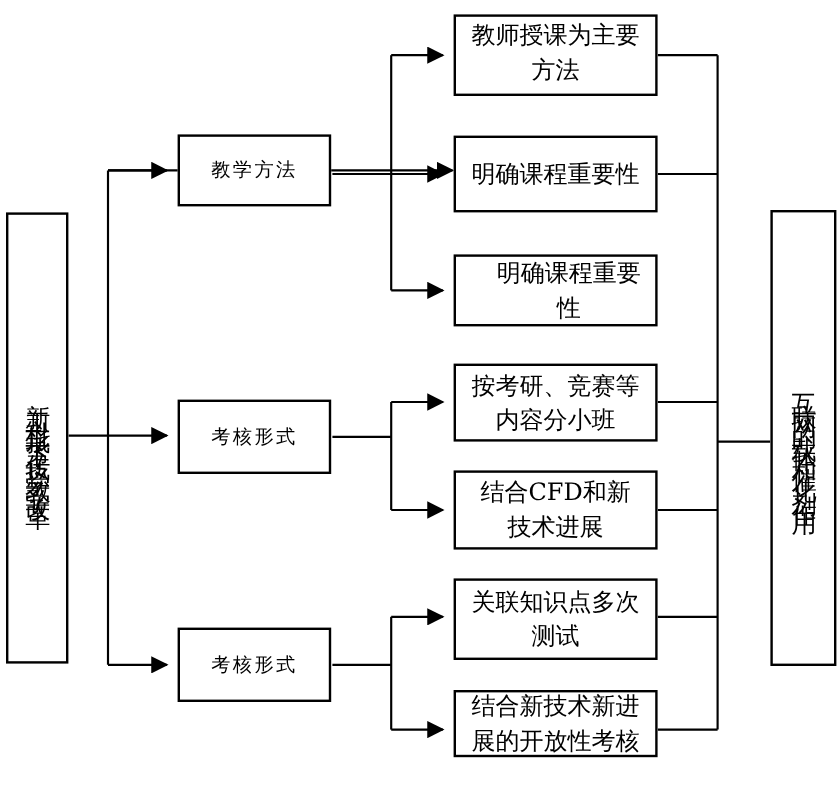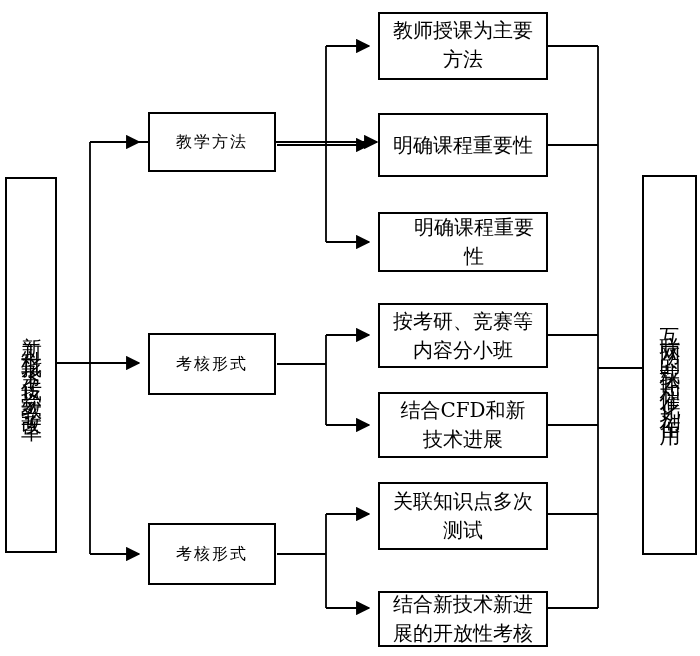--- a/index.html
+++ b/index.html
@@ -51,21 +51,21 @@
   #sink-box  { left: 642px; top: 175px; width: 55px; height: 380px; letter-spacing: 9px; }
   #m1 { top: 112px; height: 60px; }
   #m2 { top: 333px; height: 62px; }
   #m3 { top: 523px; height: 62px; }
   #l1 { top: 12px;  height: 68px; font-family: Liberation Mono, monospace; }
   #l2 { top: 113px; height: 64px; }
   #l3 { top: 212px; height: 60px; padding-left: 34px; }
   #l4 { top: 303px; height: 65px; }
   #l5 { top: 392px; height: 66px; }
   #l6 { top: 482px; height: 68px; }
-  #l7 { top: 591px; height: 56px; }
+  #l7 { top: 575px; height: 56px; }
 </style>
 </head>
 <body>
 
 <div id="canvas">
 
   <svg id="wires" viewBox="0 0 700 656" xmlns="http://www.w3.org/2000/svg">
     <defs>
       <marker id="arrow" viewBox="0 0 10 10" refX="9" refY="5" markerWidth="8" markerHeight="8" orient="auto-start-reverse">
         <path d="M0,0 L10,5 L0,10 z" fill="#000"></path>

